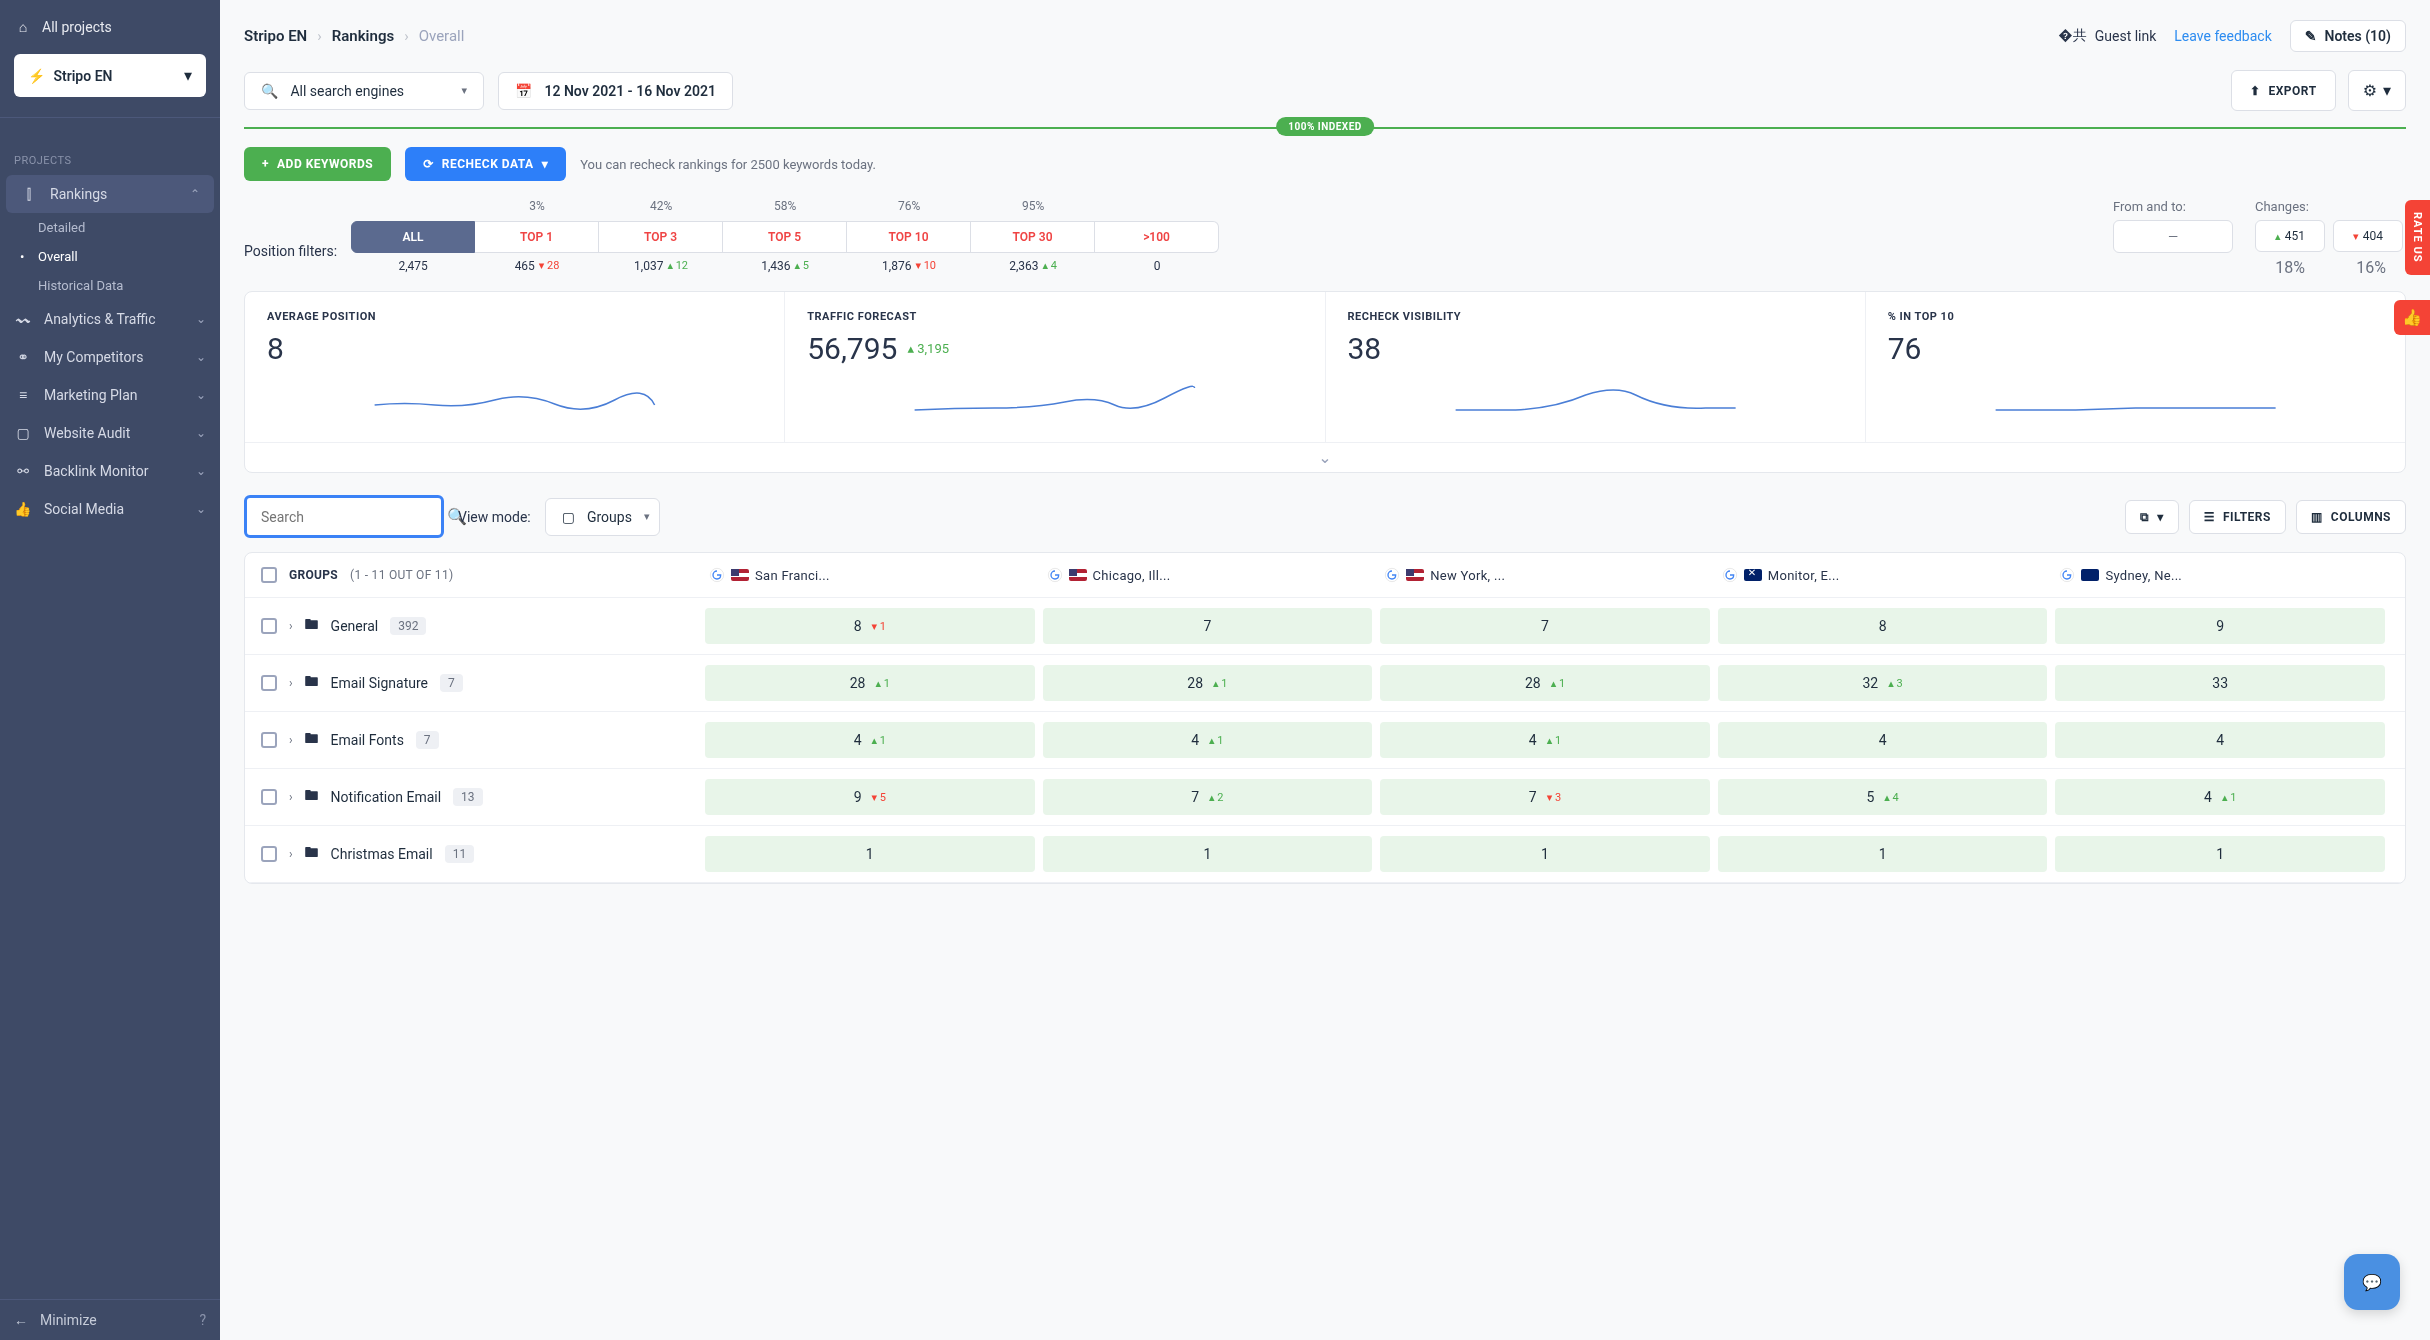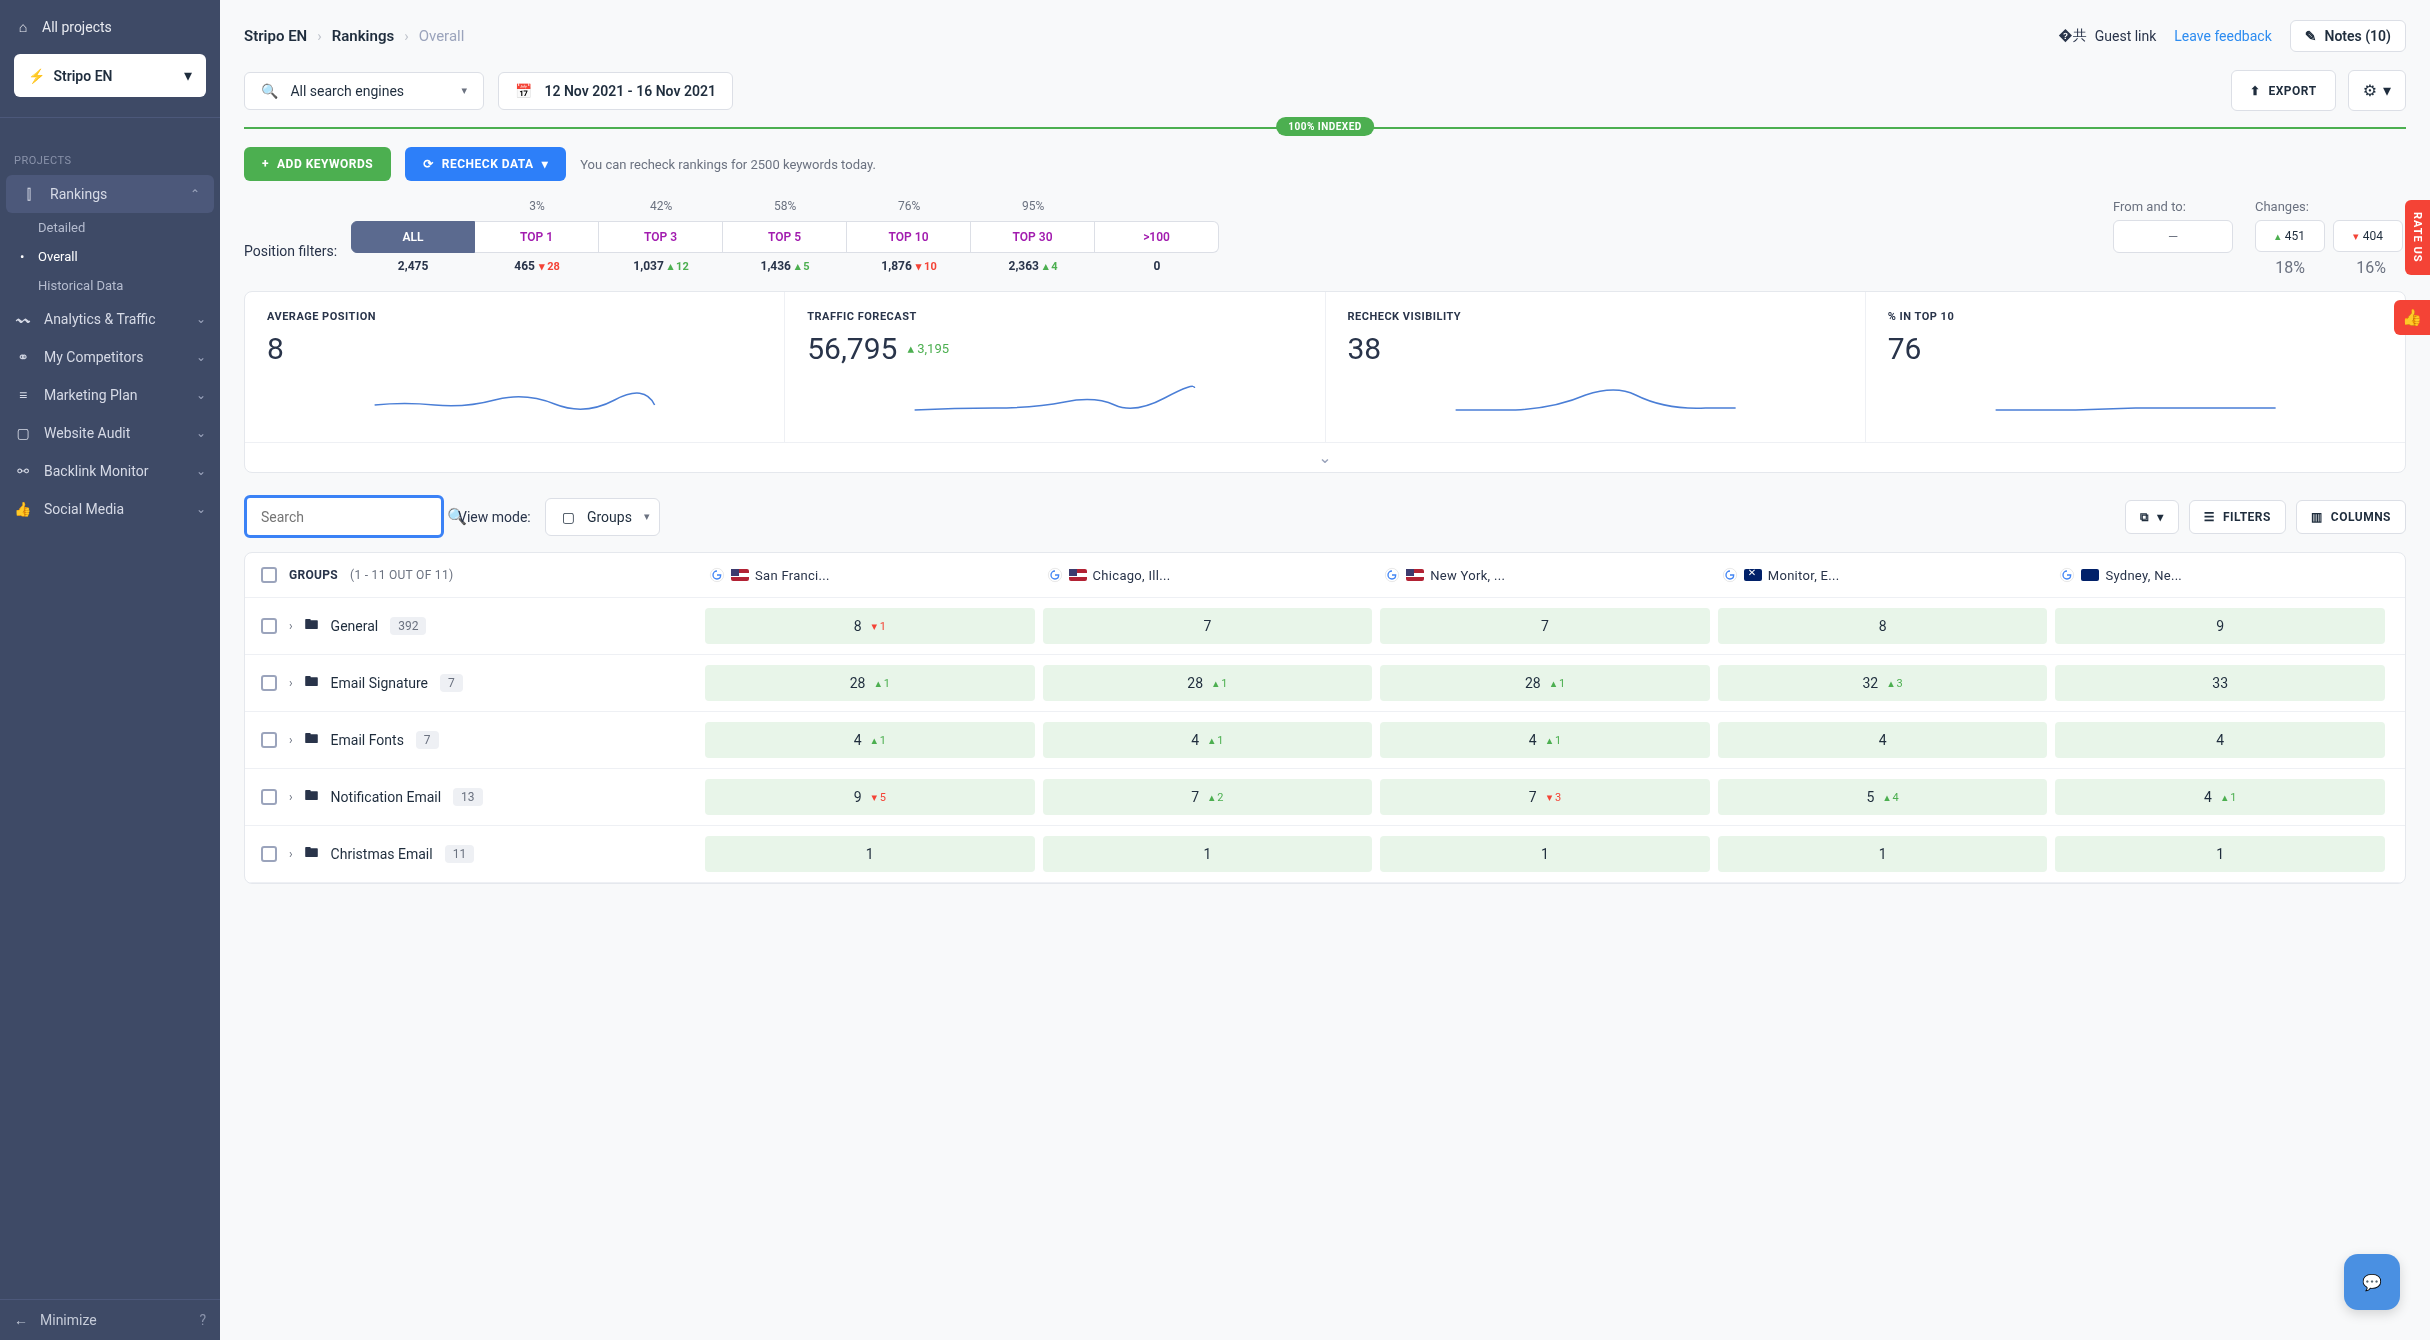--- a/index.html
+++ b/index.html
@@ -53,26 +53,26 @@
 .btn-blue { background: #2d7ff9; color: #fff; border: none; border-radius: 6px; padding: 10px 18px; font-size: 12px; font-weight: 700; letter-spacing: 0.5px; display: flex; align-items: center; gap: 8px; cursor: pointer; }
 .hint-text { color: #6b7280; font-size: 13px; }
 
 
 .filters-row { display: flex; align-items: flex-start; gap: 20px; margin-bottom: 14px; }
 .pos-filters { display: flex; align-items: center; }
 .pos-label { font-size: 14px; color: #29344a; white-space: nowrap; margin-top: 30px; margin-right: 14px; }
 .pos-grid { display: flex; }
 .pos-col { display: flex; flex-direction: column; align-items: center; width: 124px; }
 .pos-pct { font-size: 12px; color: #6b7280; margin-bottom: 6px; height: 16px; }
-.pos-btn { border: 1px solid #dcdfe6; background: #fff; padding: 8px 0; width: 100%; text-align: center; font-size: 12px; font-weight: 600; color: #a21caf; cursor: pointer; }
+.pos-btn { border: 1px solid #dcdfe6; background: #fff; padding: 8px 0; width: 100%; text-align: center; font-size: 12px; font-weight: 600; color: #ef4444; cursor: pointer; }
 .pos-btn.active { background: #5b6a8f; color: #fff; border-color: #5b6a8f; }
 .pos-col:first-child .pos-btn { border-radius: 6px 0 0 6px; }
 .pos-col:last-child .pos-btn { border-radius: 0 6px 6px 0; }
 .pos-col:not(:first-child) .pos-btn { border-left: none; }
-.pos-cnt { font-size: 12px; color: #29344a; margin-top: 6px; display: flex; gap: 4px; align-items: flex-end; font-weight: bold; }
+.pos-cnt { font-size: 12px; color: #29344a; margin-top: 6px; display: flex; gap: 4px; align-items: flex-start; }
 .delta-up { color: #4caf50; font-size: 11px; }
 .delta-down { color: #f44336; font-size: 11px; }
 
 .filters-right { margin-left: auto; display: flex; gap: 22px; }
 .filter-block { display: flex; flex-direction: column; gap: 6px; }
 .filter-block .lbl { font-size: 13px; color: #6b7280; }
 .filter-block .inp-row { display: flex; gap: 8px; }
 .mini-inp { border: 1px solid #dcdfe6; border-radius: 6px; padding: 8px 12px; width: 120px; text-align: center; color: #6b7280; background: #fff; font-size: 13px; }
 .change-badge { border: 1px solid #dcdfe6; border-radius: 6px; padding: 8px 12px; width: 70px; text-align: center; font-size: 12px; background: #fff; display: flex; align-items: center; gap: 4px; justify-content: center; }
 .sub-row { display: flex; gap: 11px; justify-content: center; font-size: 16px; color: #6b7280; }

